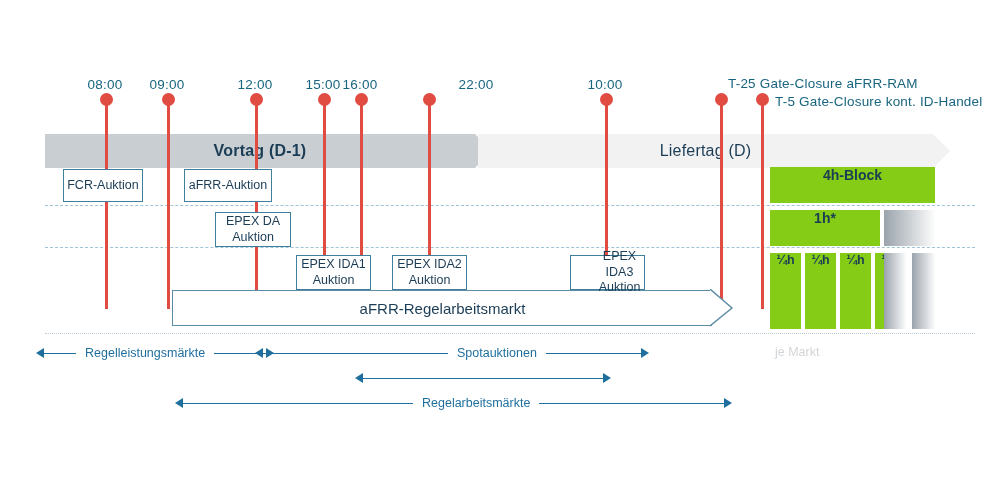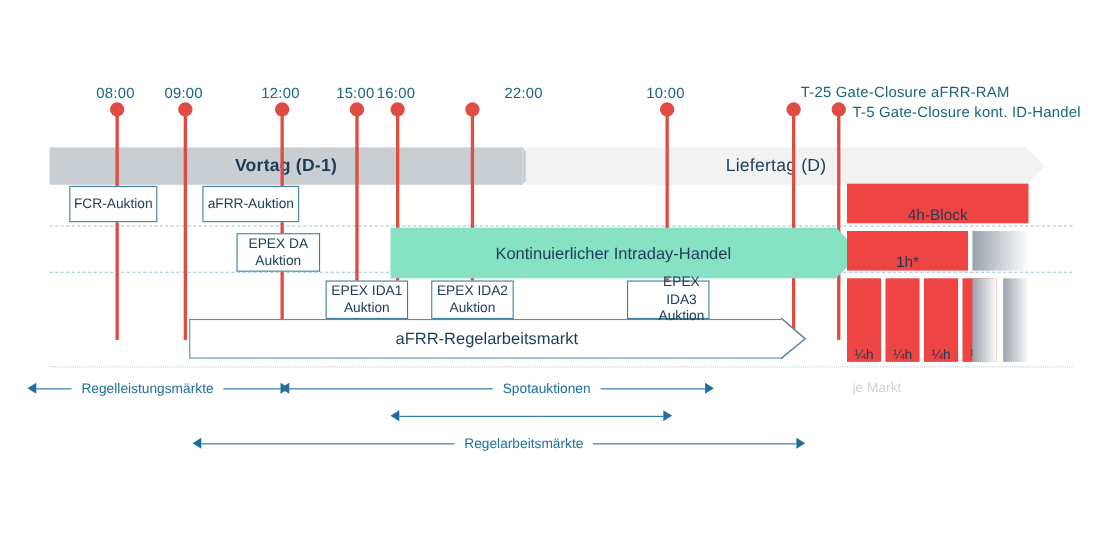--- a/index.html
+++ b/index.html
@@ -78,23 +78,23 @@
   .rng .ln{flex:0 0 auto;height:0;border-top:1.4px solid #1f6f9e;}
   .rng .lbl{
     font-size:12.5px;color:#1f6f9e;white-space:nowrap;padding:0 9px;
   }
   .rng .ah{flex:0 0 auto;width:0;height:0;
     border-top:5px solid transparent;border-bottom:5px solid transparent;}
   .rng .ah.left{border-right:8px solid #1f6f9e;}
   .rng .ah.right{border-left:8px solid #1f6f9e;}
 
   
-  .rblock{position:absolute;background:#ef4444;
-    display:flex;align-items:flex-end;justify-content:center;
-    font-size:14px;color:#1b3c55;box-sizing:border-box;}
+  .rblock{position:absolute;background:#84cc16;
+    display:flex;align-items:flex-start;justify-content:center;
+    font-size:14px;color:#1b3c55;box-sizing:border-box;font-weight:bold;}
   .rblock.small{font-size:12.5px;}
   .rgrad{position:absolute;
     background:linear-gradient(to right,#9aa3ac,#fdfdfd);}
   #panel-caption{
     position:absolute;font-size:12.5px;color:#d2d5d8;line-height:1.5;
   }
 </style>
 </head>
 <body>
 
@@ -154,23 +154,20 @@
         <div class="dot"></div>
         <div class="tlabel" style="top: -23px; left: 8px;">T-25 Gate-Closure aFRR-RAM</div>
       </div>
       <div class="marker" style="left: 761px; top: 99px;">
         <div class="stem" style="height: 210px;"></div>
         <div class="dot"></div>
         <div class="tlabel right-of" style="top: -5px;">T-5 Gate-Closure kont. ID-Handel</div>
       </div>
     </div>
 
-  <div id="green" style="left: 355px; top: 207px; width: 405px; height: 46px;">
-    <span class="gtxt">Kontinuierlicher Intraday-Handel</span>
-  </div>
 
   <div id="afrr" style="left: 172px; top: 290px; width: 540px; height: 36px;">
     <div class="body">
       <span class="atxt">aFRR-Regelarbeitsmarkt</span>
     </div>
     <svg class="head" width="24" height="38">
       <polyline points="0,0 22,19 0,37" fill="#ffffff" stroke="#5d8ba3" stroke-width="1.4"></polyline>
     </svg>
   </div>
 
@@ -192,21 +189,21 @@
       <div class="abox" style="left: 392px; top: 255px; width: 75px; height: 35px;">
         <div>EPEX IDA2</div>
         <div>Auktion</div>
       </div>
       <div class="abox" style="left: 570px; top: 255px; width: 75px; height: 35px; padding-left: 24px;">
         <div>EPEX IDA3</div>
         <div>Auktion</div>
       </div>
     </div>
   <div id="ranges-layer">
-      <div class="rng" style="left: 25px; top: 346px; width: 202px;">
+      <div class="rng" style="left: 36px; top: 346px; width: 202px;">
         <div class="ah left"></div>
         <div class="ln" style="width: 32px;"></div>
         <div class="lbl">Regelleistungsmärkte</div>
         <div class="ln" style="width: 52px;"></div>
         <div class="ah right"></div>
       </div>
       <div class="rng" style="left: 255px; top: 346px; width: 386px;">
         <div class="ah left"></div>
         <div class="ln" style="width: 185px;"></div>
         <div class="lbl">Spotauktionen</div>

